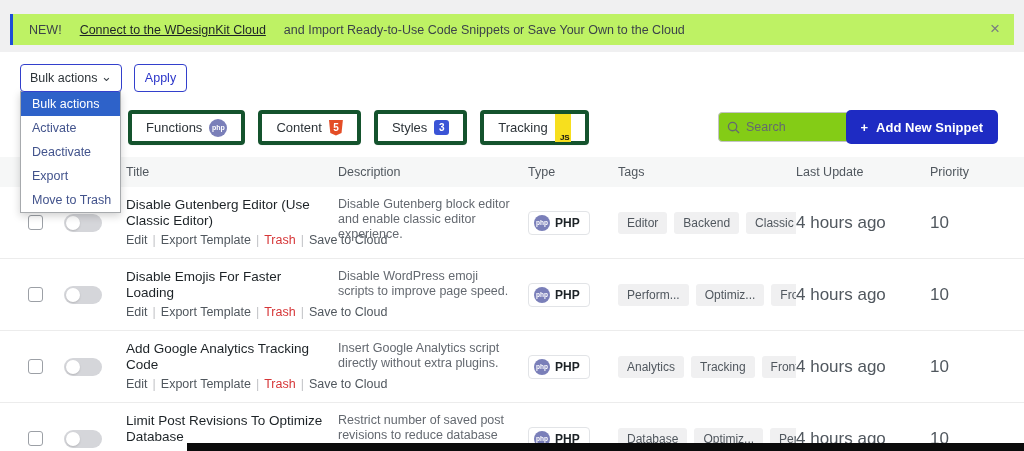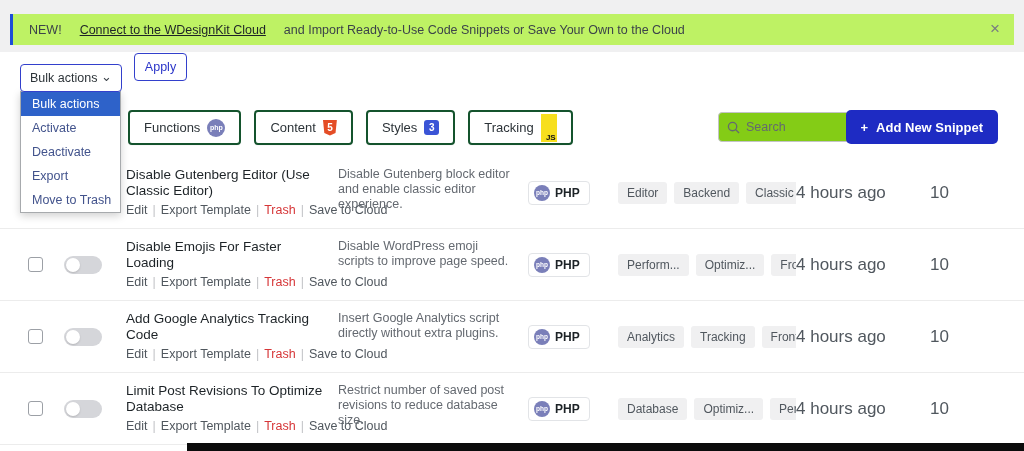--- a/index.html
+++ b/index.html
@@ -12,33 +12,33 @@
   .banner .close { position:absolute; right:14px; top:4px; font-size:17px; color:#787c82;
     cursor:pointer; line-height:22px; }
   .content { position:absolute; top:52px; left:0; right:0; bottom:0; background:#fff; }
 
   
   .select-box { position:absolute; top:12px; left:20px; width:102px; height:28px;
     border:1px solid #3340cc; border-radius:4px; background:#fff; display:flex;
     align-items:center; justify-content:space-between; padding:0 9px; font-size:12.5px;
     color:#2c3338; cursor:pointer; z-index:40; }
   .select-box .chev { color:#3c434a; font-size:13px; margin-top:-4px; }
-  .apply-btn { position:absolute; top:1px; left:134px; height:28px; width:53px;
+  .apply-btn { position:absolute; top:12px; left:134px; height:28px; width:53px;
     border:1px solid #3340cc; border-radius:4px; background:#fff; color:#2b35c9;
     font-size:12.5px; display:flex; align-items:center; justify-content:center; cursor:pointer; }
   .dd-panel { position:absolute; top:39px; left:20px; width:101px; background:#fff;
     border:1px solid #a7aaad; box-shadow:0 3px 8px rgba(0,0,0,.18); z-index:35; }
   .dd-item { font-size:12.5px; color:#42538c; padding:5px 11px; cursor:pointer; white-space:nowrap; }
   .dd-item.selected { background:#2e62c9; color:#fff; }
 
   
   .all-btn { position:absolute; top:58px; left:20px; width:92px; height:35px;
     background:#1e2bc3; border-radius:5px; z-index:5; cursor:pointer; }
   .filters { position:absolute; top:58px; left:128px; display:flex; gap:13px; z-index:4; }
-  .filter-btn { height:35px; background:#fff; border:2px solid #14532d; border-radius:4px;
+  .filter-btn { height:35px; background:#fff; border:4px solid #14532d; border-radius:4px;
     display:flex; align-items:center; gap:7px; padding:0 14px; font-size:13px;
     color:#2c3338; cursor:pointer; box-shadow:0 1px 1px rgba(0,0,0,.03); }
   .icon-php { width:18px; height:18px; border-radius:50%; background:#7a7fb9; color:#fff;
     font-size:7px; font-weight:bold; display:flex; align-items:center; justify-content:center; }
   .icon-html5 { width:14px; height:16px; background:#e44d26; color:#fff; font-size:10px;
     font-weight:bold; display:flex; align-items:center; justify-content:center;
     clip-path:polygon(0 0,100% 0,90% 84%,50% 100%,10% 84%); }
   .icon-css3 { width:15px; height:15px; border-radius:3px; background:#3a54d6; color:#fff;
     font-size:10px; font-weight:bold; display:flex; align-items:center; justify-content:center; }
   .icon-js { width:16px; height:28px; background:#f7df1e; color:#111; font-size:8px;
@@ -143,20 +143,31 @@
     </svg>
     <input type="text" placeholder="Search" style="">
   </div>
 
   <div class="add-btn">
     <span>+</span>
     <span>Add New Snippet</span>
   </div>
 
   <div class="tbl">
+    <div class="tgrid thead">
+      <div class="hcell"></div>
+      <div class="hcell"></div>
+      <div class="hcell"></div>
+      <div class="hcell">Title</div>
+      <div class="hcell">Description</div>
+      <div class="hcell">Type</div>
+      <div class="hcell">Tags</div>
+      <div class="hcell">Last Update</div>
+      <div class="hcell priority-h">Priority</div>
+    </div>
     <div id="rows">
   <div class="tgrid trow">
     <div class="cell"></div>
     <div class="cell">
             <span class="checkbox"></span>
           </div>
     <div class="cell">
             <span class="toggle">
               <span class="knob"></span>
             </span>

